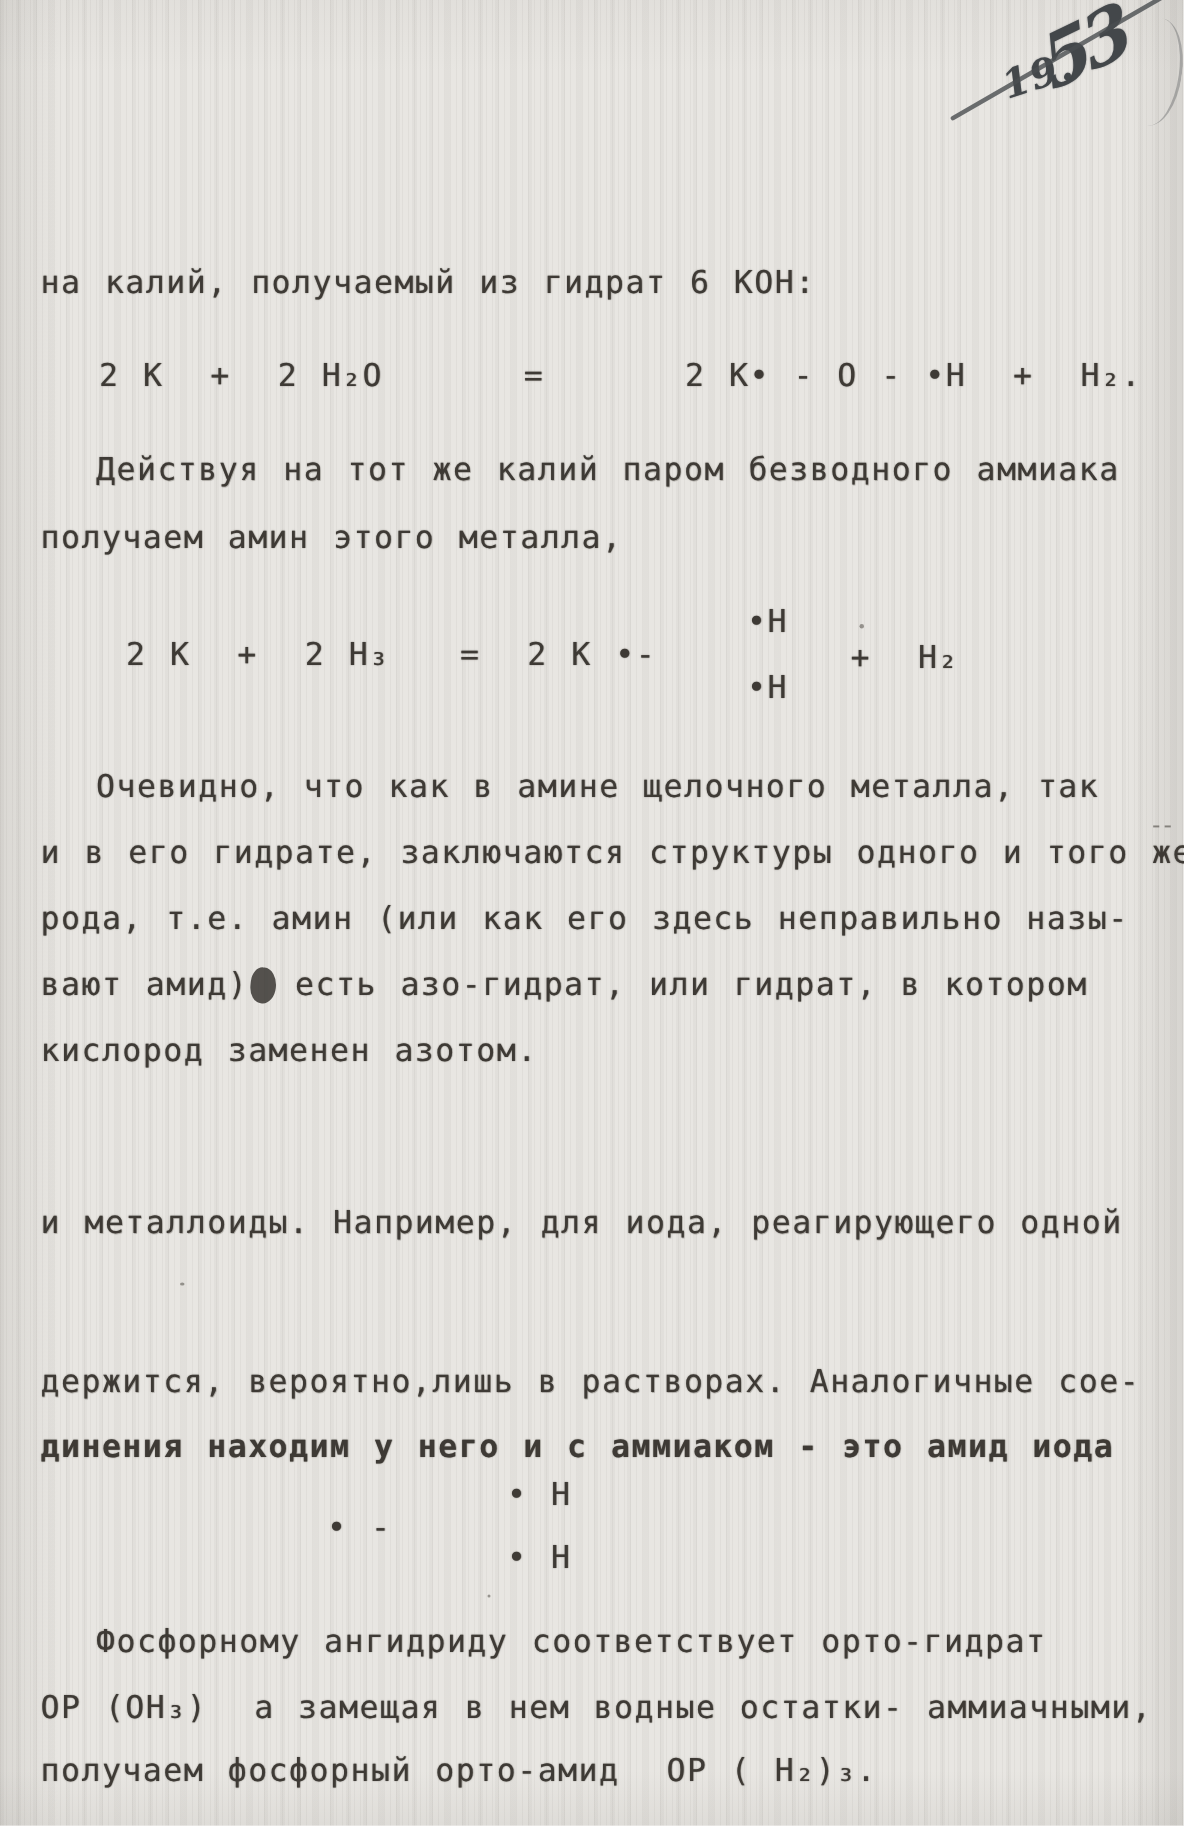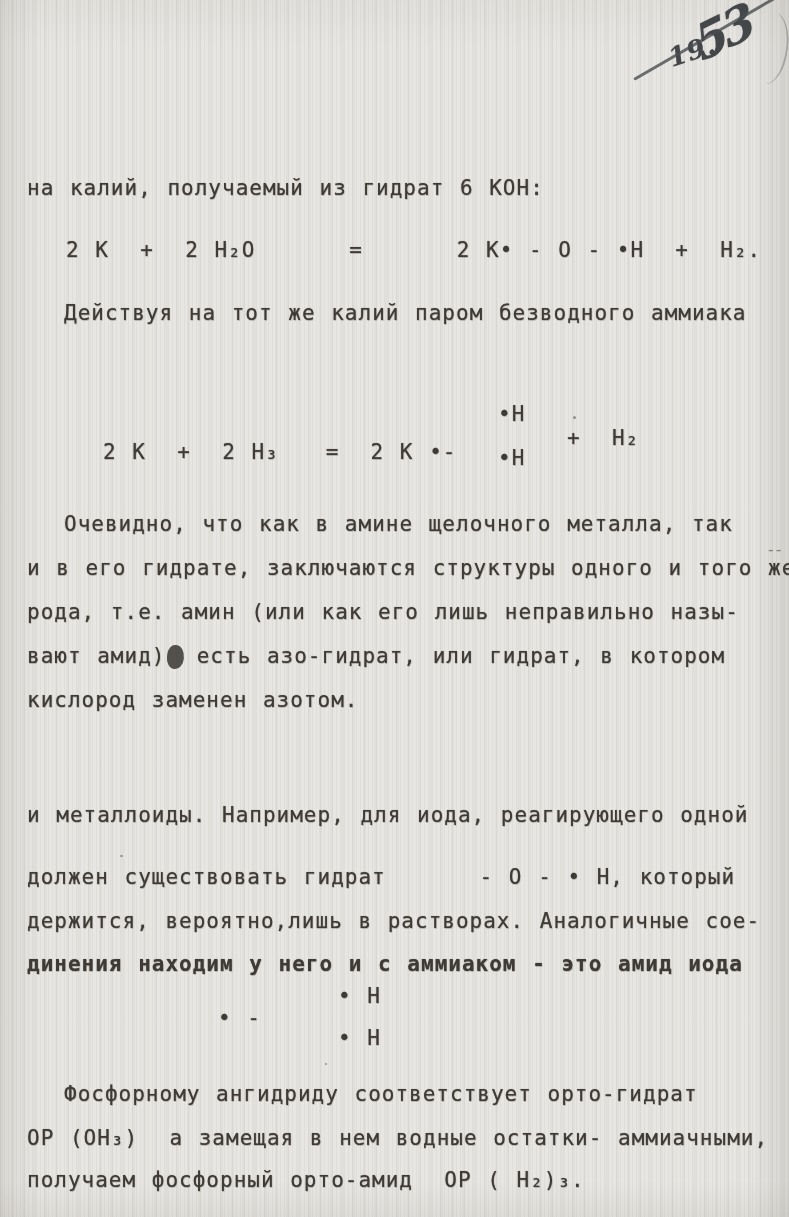--- a/index.html
+++ b/index.html
@@ -79,36 +79,36 @@
   <div class="hand hand-53">53</div>
   <div class="hand hand-19">19.</div>
   <div class="slash"></div>
   <div class="corner-curve"></div>
 
   <div class="tline" style="left:27px;top:176px;">на калий, получаемый из гидрат 6 КОН:</div>
 
   <div class="tline" style="left:66px;top:238px;text-align:right;">2 К  +  2 Н₂О      =      2 К• - О - •Н  +  Н₂.</div>
 
   <div class="tline" style="left:64px;top:301px;">Действуя на тот же калий паром безводного аммиака</div>
+  <div class="tline" style="left:27px;top:346px;">получаем амин этого металла,</div>
 
-  <div class="tline" style="left:103px;top:424px;margin-top:16px;">2 К  +  2 Н₃   =  2 К •-</div>
+  <div class="tline" style="left:84px;top:424px;">2 К  +  2 Н₃   =  2 К •-</div>
   <div class="tline" style="left:498px;top:402px;">•Н</div>
   <div class="tline" style="left:498px;top:446px;">•Н</div>
   <div class="tline" style="left:567px;top:426px;">+  Н₂</div>
 
   <div class="tline" style="left:64px;top:512px;">Очевидно, что как в амине щелочного металла, так</div>
   <div class="tline" style="left:27px;top:556px;">и в его гидрате, заключаются структуры одного и того же</div>
-  <div class="tline" style="left:27px;top:600px;">рода, т.е. амин (или как его лишь неправильно назы-</div>
+  <div class="tline" style="left:27px;top:600px;">рода, т.е. амин (или как его здесь неправильно назы-</div>
   <div class="tline" style="left:27px;top:644px;">вают амид)  есть азо-гидрат, или гидрат, в котором</div>
   <div class="tline" style="left:27px;top:688px;">кислород заменен азотом.</div>
   <div class="ink-blot"></div>
   <div class="margin-dash">--</div>
 
   <div class="tline" style="left:27px;top:803px;">и металлоиды. Например, для иода, реагирующего одной</div>
-  <div class="tline" style="left:27px;top:865px;">должен существовать гидрат      - О - • Н, который</div>
   <div class="tline" style="left:27px;top:909px;">держится, вероятно,лишь в растворах. Аналогичные сое-</div>
   <div class="tline" style="left:27px;top:952px;font-weight:bold;">динения находим у него и с аммиаком - это амид иода</div>
 
   <div class="tline" style="left:218px;top:1006px;">• -</div>
   <div class="tline" style="left:338px;top:984px;">• Н</div>
   <div class="tline" style="left:338px;top:1026px;">• Н</div>
 
   <div class="tline" style="left:64px;top:1082px;">Фосфорному ангидриду соответствует орто-гидрат</div>
   <div class="tline" style="left:27px;top:1126px;">ОР (ОН₃)  а замещая в нем водные остатки- аммиачными,</div>
   <div class="tline" style="left:27px;top:1168px;">получаем фосфорный орто-амид  ОР ( Н₂)₃.</div>

